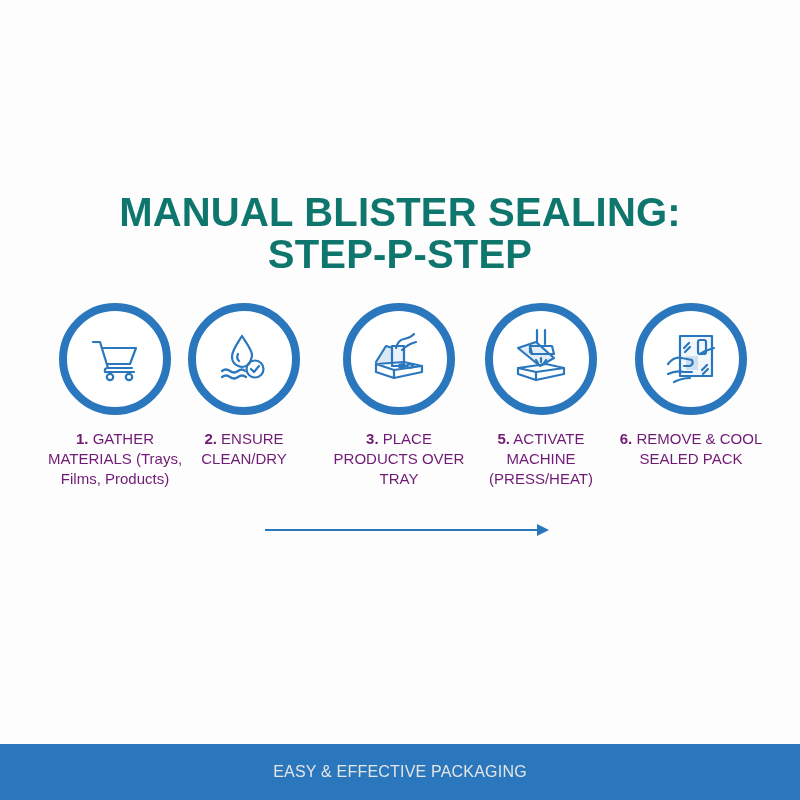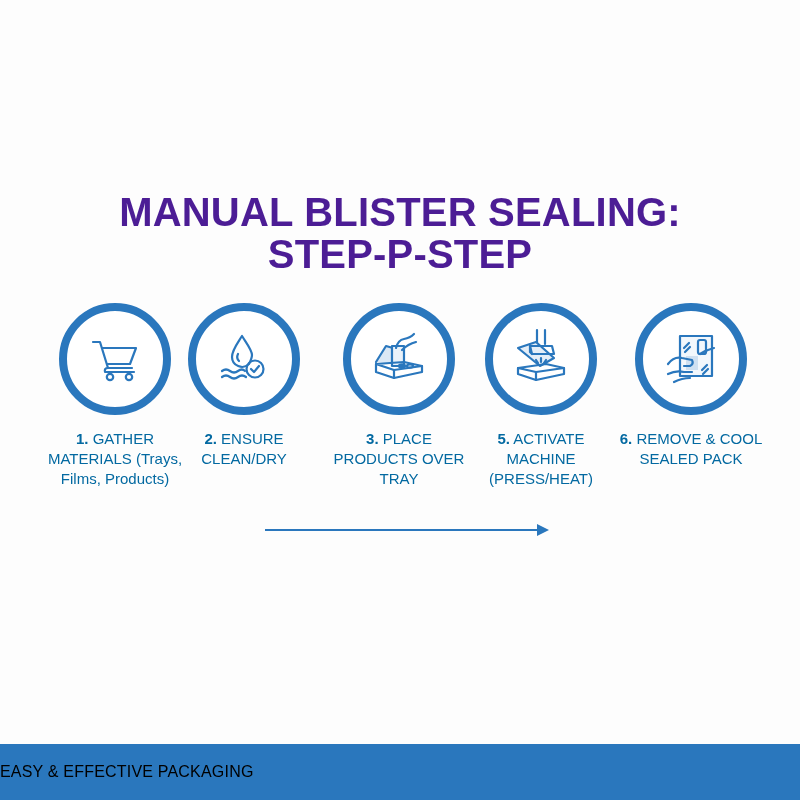--- a/index.html
+++ b/index.html
@@ -5,40 +5,40 @@
   html, body { margin: 0; padding: 0; }
   body {
     width: 800px; height: 800px; position: relative; overflow: hidden;
     background: #fdfdfd;
     font-family: "Liberation Sans", "DejaVu Sans", sans-serif;
     color: #1f2226;
   }
   .title {
     position: absolute; left: 0; top: 191px; width: 800px;
     text-align: center; font-weight: 700; font-size: 40px; line-height: 42px;
-    letter-spacing: 0.2px; color: #4c1d95;
+    letter-spacing: 0.2px; color: #0f766e;
   }
   .title .l2 { display: block; text-align: center; }
   .steps { position: absolute; left: 0; top: 303px; width: 800px; height: 200px; }
   .step { position: absolute; top: 0; width: 150px; margin-left: -75px; text-align: center; }
   .ring {
     width: 112px; height: 112px; border-radius: 50%;
     box-sizing: border-box; border: 8px solid #2a77bd; background: #fff;
     margin: 0 auto; display: flex; align-items: center; justify-content: center;
   }
   .ring svg { width: 70px; height: 70px; }
   .label {
-    margin-top: 14px; font-size: 15px; line-height: 20px; color: #0369a1;
+    margin-top: 14px; font-size: 15px; line-height: 20px; color: #701a75;
     text-transform: none;
   }
   .label .num { font-weight: 700; }
   .arrow { position: absolute; left: 265px; top: 522px; width: 285px; height: 16px; }
   .footer {
     position: absolute; left: 0; top: 744px; width: 800px; height: 56px;
-    background: #2a77bd; color: #000000; 
+    background: #2a77bd; color: #e5e5e5; text-align: center;
     font-size: 16px; line-height: 56px; letter-spacing: 0.2px;
   }
 </style>
 </head>
 <body>
 
 <div class="title">
   <span class="l1">MANUAL BLISTER SEALING:</span>
   <span class="l2">STEP-P-STEP</span>
 </div>

